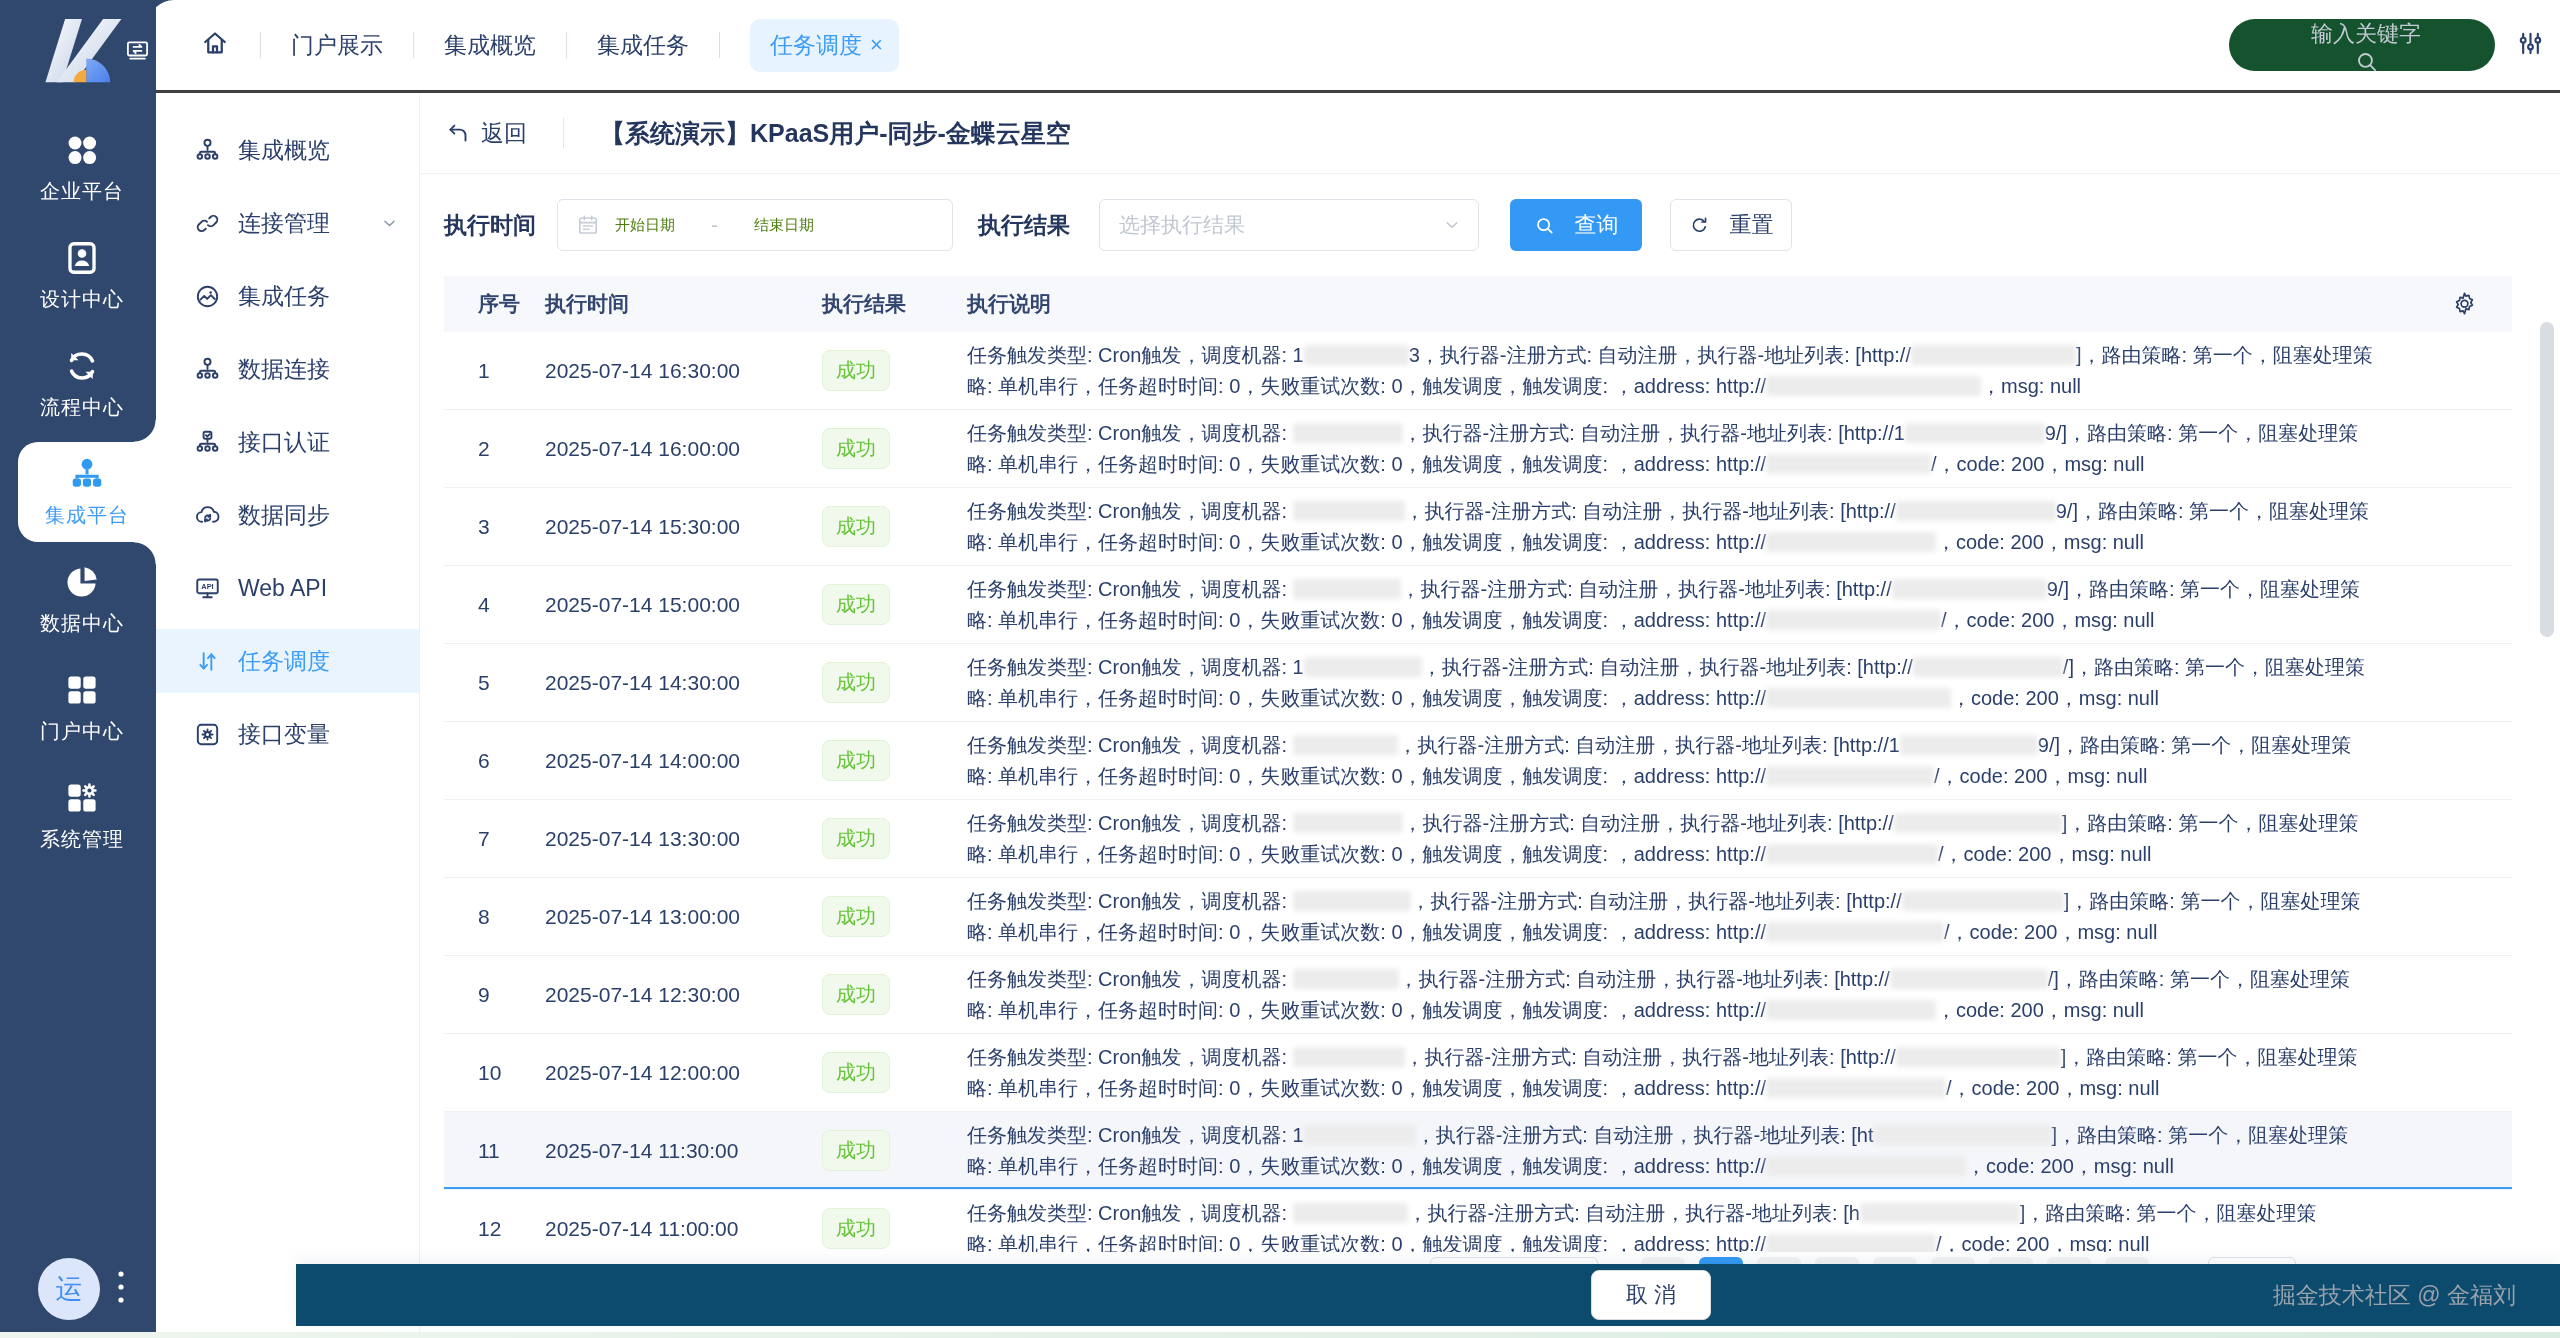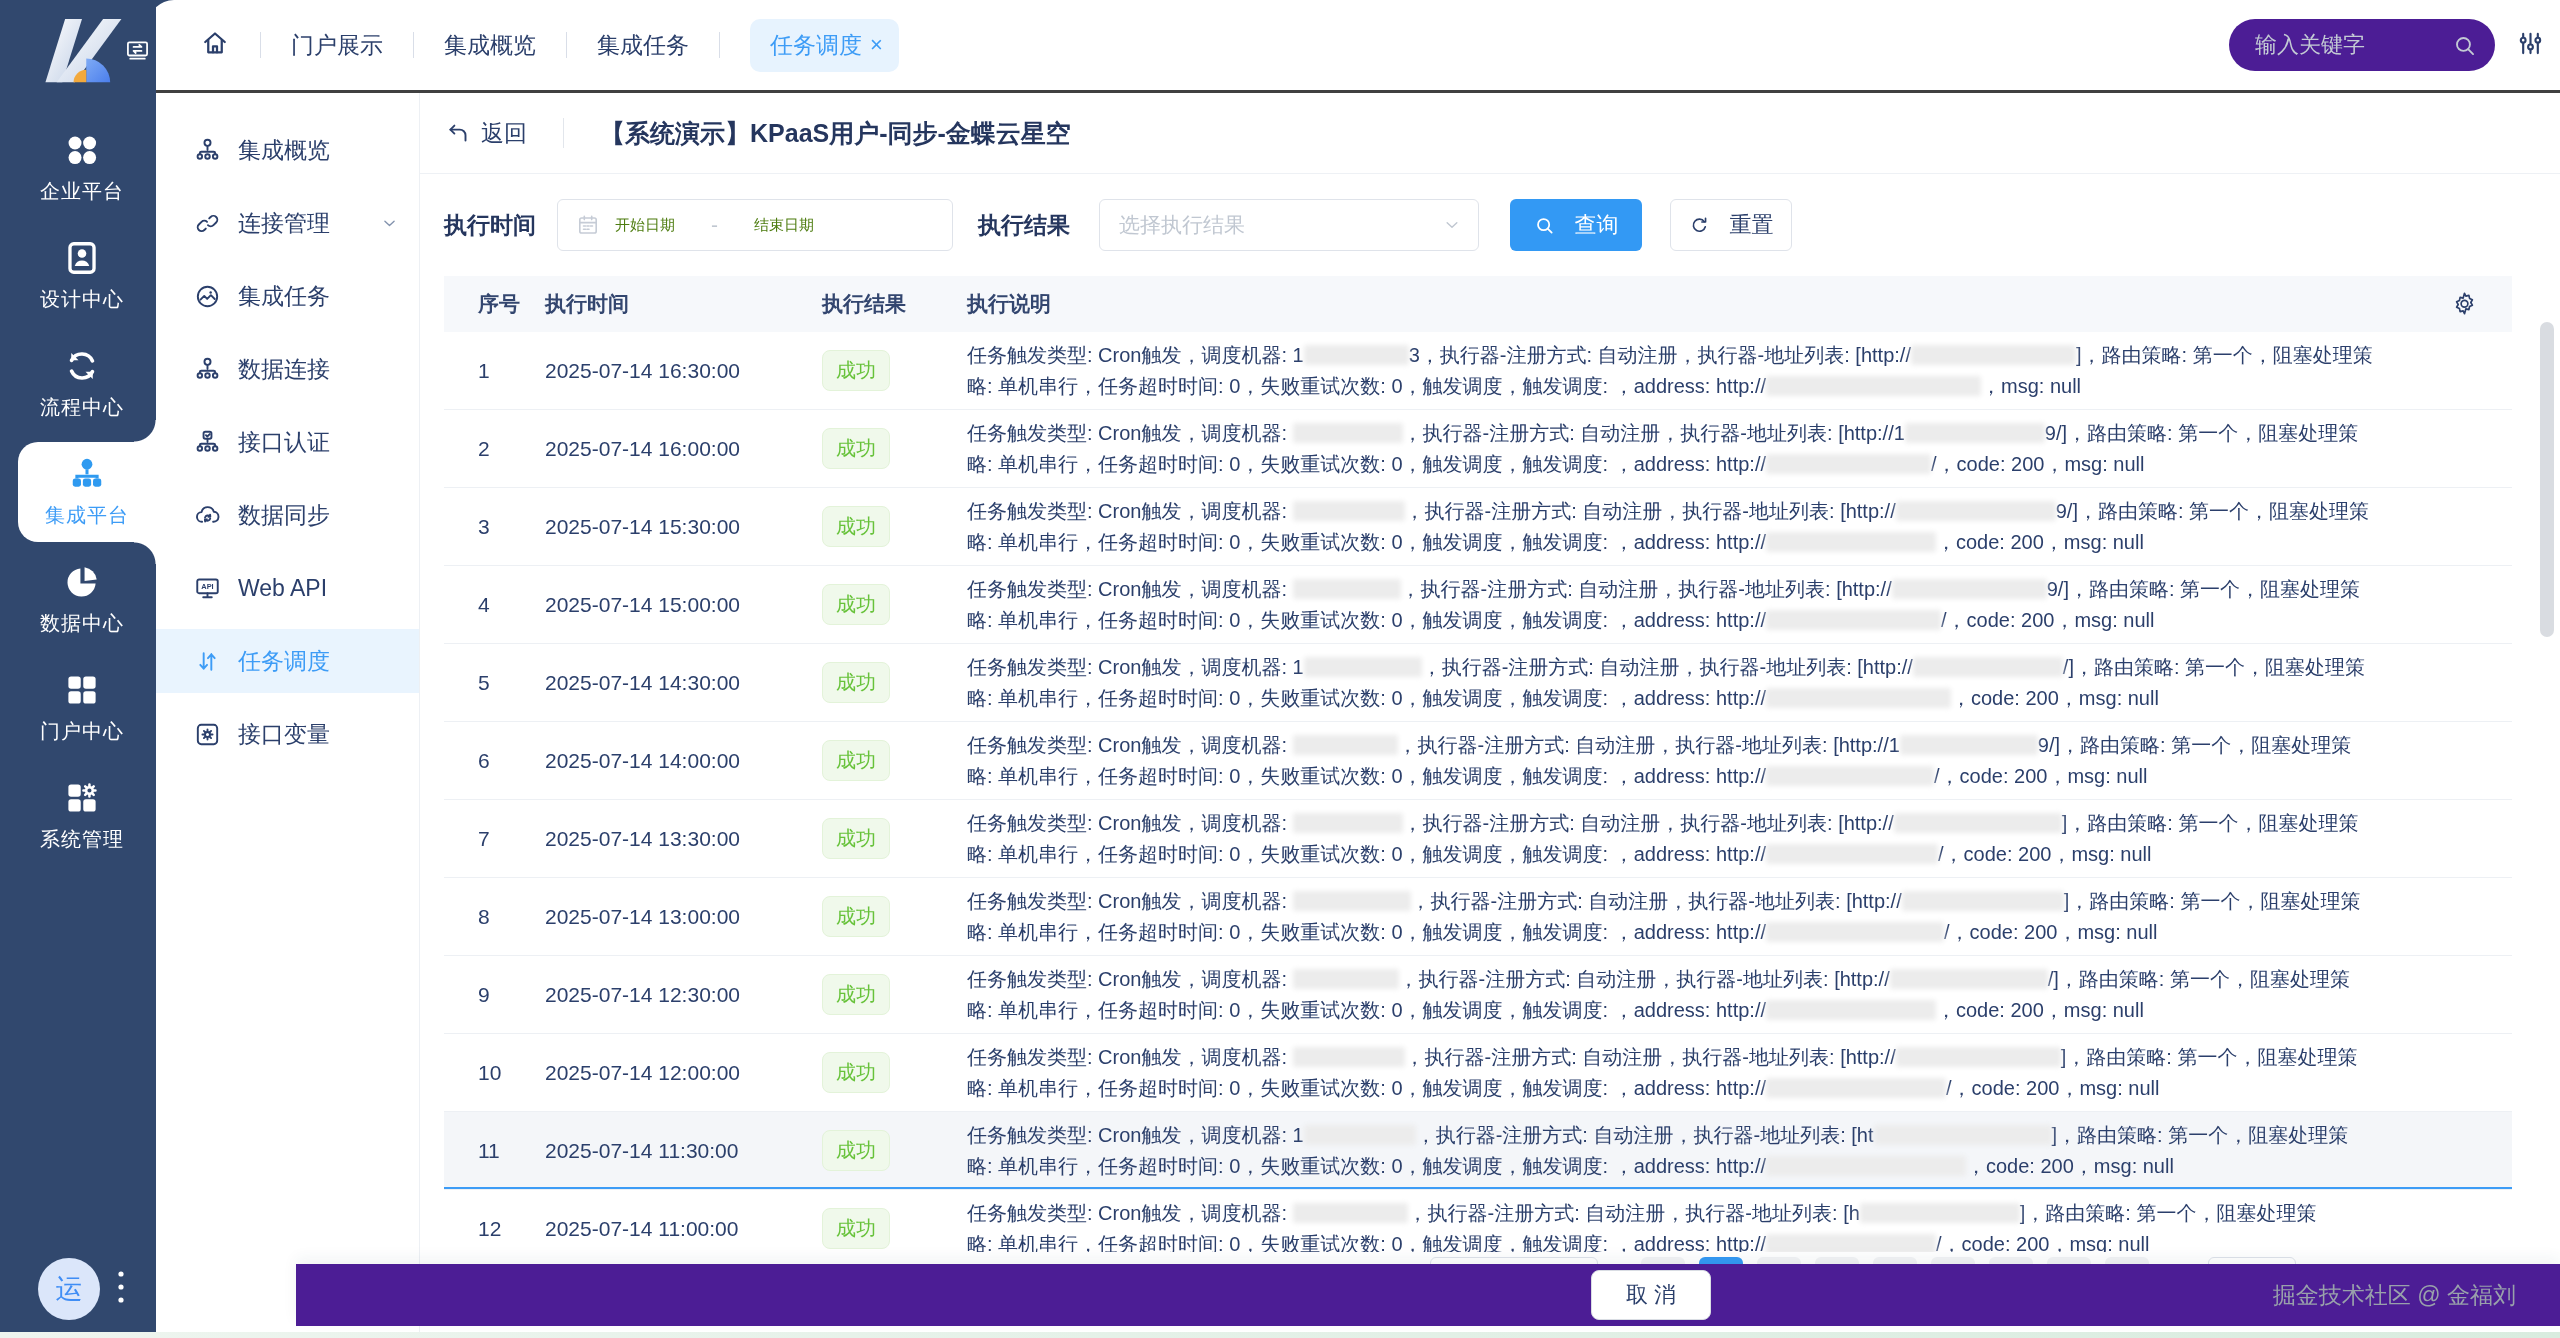--- a/index.html
+++ b/index.html
@@ -34,21 +34,21 @@
   .bottom-line{position:absolute;left:0;right:0;bottom:0;height:6px;background:linear-gradient(90deg,#eef5ef,#d9ecdf);z-index:10;}
 
   
   .topbar{height:90px;display:flex;align-items:center;padding-left:52px;border-bottom:3px solid #404040;}
   .home-btn{color:#2b3f6b;cursor:pointer;}
   .home-btn .i{width:30px;height:30px;}
   .tab-sep{width:1px;height:26px;background:#d9dee8;margin:0 30px;flex:none;}
   .tab{font-size:23px;color:#2b3f6b;cursor:pointer;white-space:nowrap;}
   .tab.active{background:#e7f3fe;color:#3d9cf6;padding:11px 16px 11px 20px;border-radius:10px;display:flex;align-items:center;gap:8px;}
   .tab-close{font-size:22px;color:#3d9cf6;cursor:pointer;line-height:1;}
-  .search-box{margin-left:auto;width:266px;height:52px;background:#4c1d95;border-radius:26px;display:flex;align-items:center;padding:0 18px 0 26px;box-sizing:border-box;}
+  .search-box{margin-left:auto;width:266px;height:52px;background:#14532d;border-radius:26px;display:flex;align-items:center;padding:0 18px 0 26px;box-sizing:border-box;flex-direction:column;}
   .search-ph{font-size:22px;color:#c3cad4;flex:1;}
   .search-box .i{width:25px;height:25px;color:#c3cad4;}
   .sliders-btn{margin:0 16px 0 22px;color:#2b3f6b;cursor:pointer;}
   .sliders-btn .i{width:27px;height:27px;}
 
   
   .workspace{display:flex;height:calc(100% - 91px);}
   .snav{width:272px;flex:none;border-right:1px solid #edf0f4;padding-top:16px;box-sizing:border-box;}
   .snav-item{height:64px;margin:9px 0;display:flex;align-items:center;padding:0 20px 0 46px;gap:17px;font-size:23px;color:#2b3f6b;cursor:pointer;}
   .snav-item .i{width:27px;height:27px;}
@@ -95,21 +95,21 @@
   
   .pagination{position:absolute;left:1010px;top:1164px;display:flex;align-items:flex-start;z-index:1;}
   .pg-select{width:168px;height:40px;border:1px solid #dfe3ea;border-radius:6px;background:#fff;box-sizing:border-box;margin-right:43px;cursor:pointer;}
   .pg-box{width:44px;height:40px;border-radius:6px;background:#f2f3f5;margin-right:14px;cursor:pointer;}
   .pg-box.active{background:#3399f4;}
   .pg-jump{width:88px;height:40px;border:1px solid #dfe3ea;border-radius:6px;background:#fff;box-sizing:border-box;margin-left:45px;cursor:pointer;}
 
   .scroll-thumb{position:absolute;right:6px;top:229px;width:14px;height:315px;border-radius:7px;background:#d9dce1;cursor:pointer;}
 
   
-  .footer{position:absolute;left:148px;right:0;bottom:6px;height:62px;background:#4c1d95;z-index:5;box-shadow:0 -6px 14px rgba(40,60,90,.06);display:flex;align-items:center;}
+  .footer{position:absolute;left:148px;right:0;bottom:6px;height:62px;background:#0c4a6e;z-index:5;box-shadow:0 -6px 14px rgba(40,60,90,.06);display:flex;align-items:center;}
   .btn-cancel{margin-left:1295px;width:118px;height:48px;border:1px solid #d9dde3;border-radius:8px;background:#fff;font-size:22px;color:#2b3f6b;display:flex;align-items:center;justify-content:center;cursor:pointer;}
   .watermark{margin-left:auto;margin-right:44px;font-size:23px;color:#99a1ab;}
 </style>
 </head>
 <body>
 
 <aside id="primary-sidebar">
   <div class="logo-wrap">
     <svg class="logo-mark" viewBox="0 0 60 54">
       <defs>

